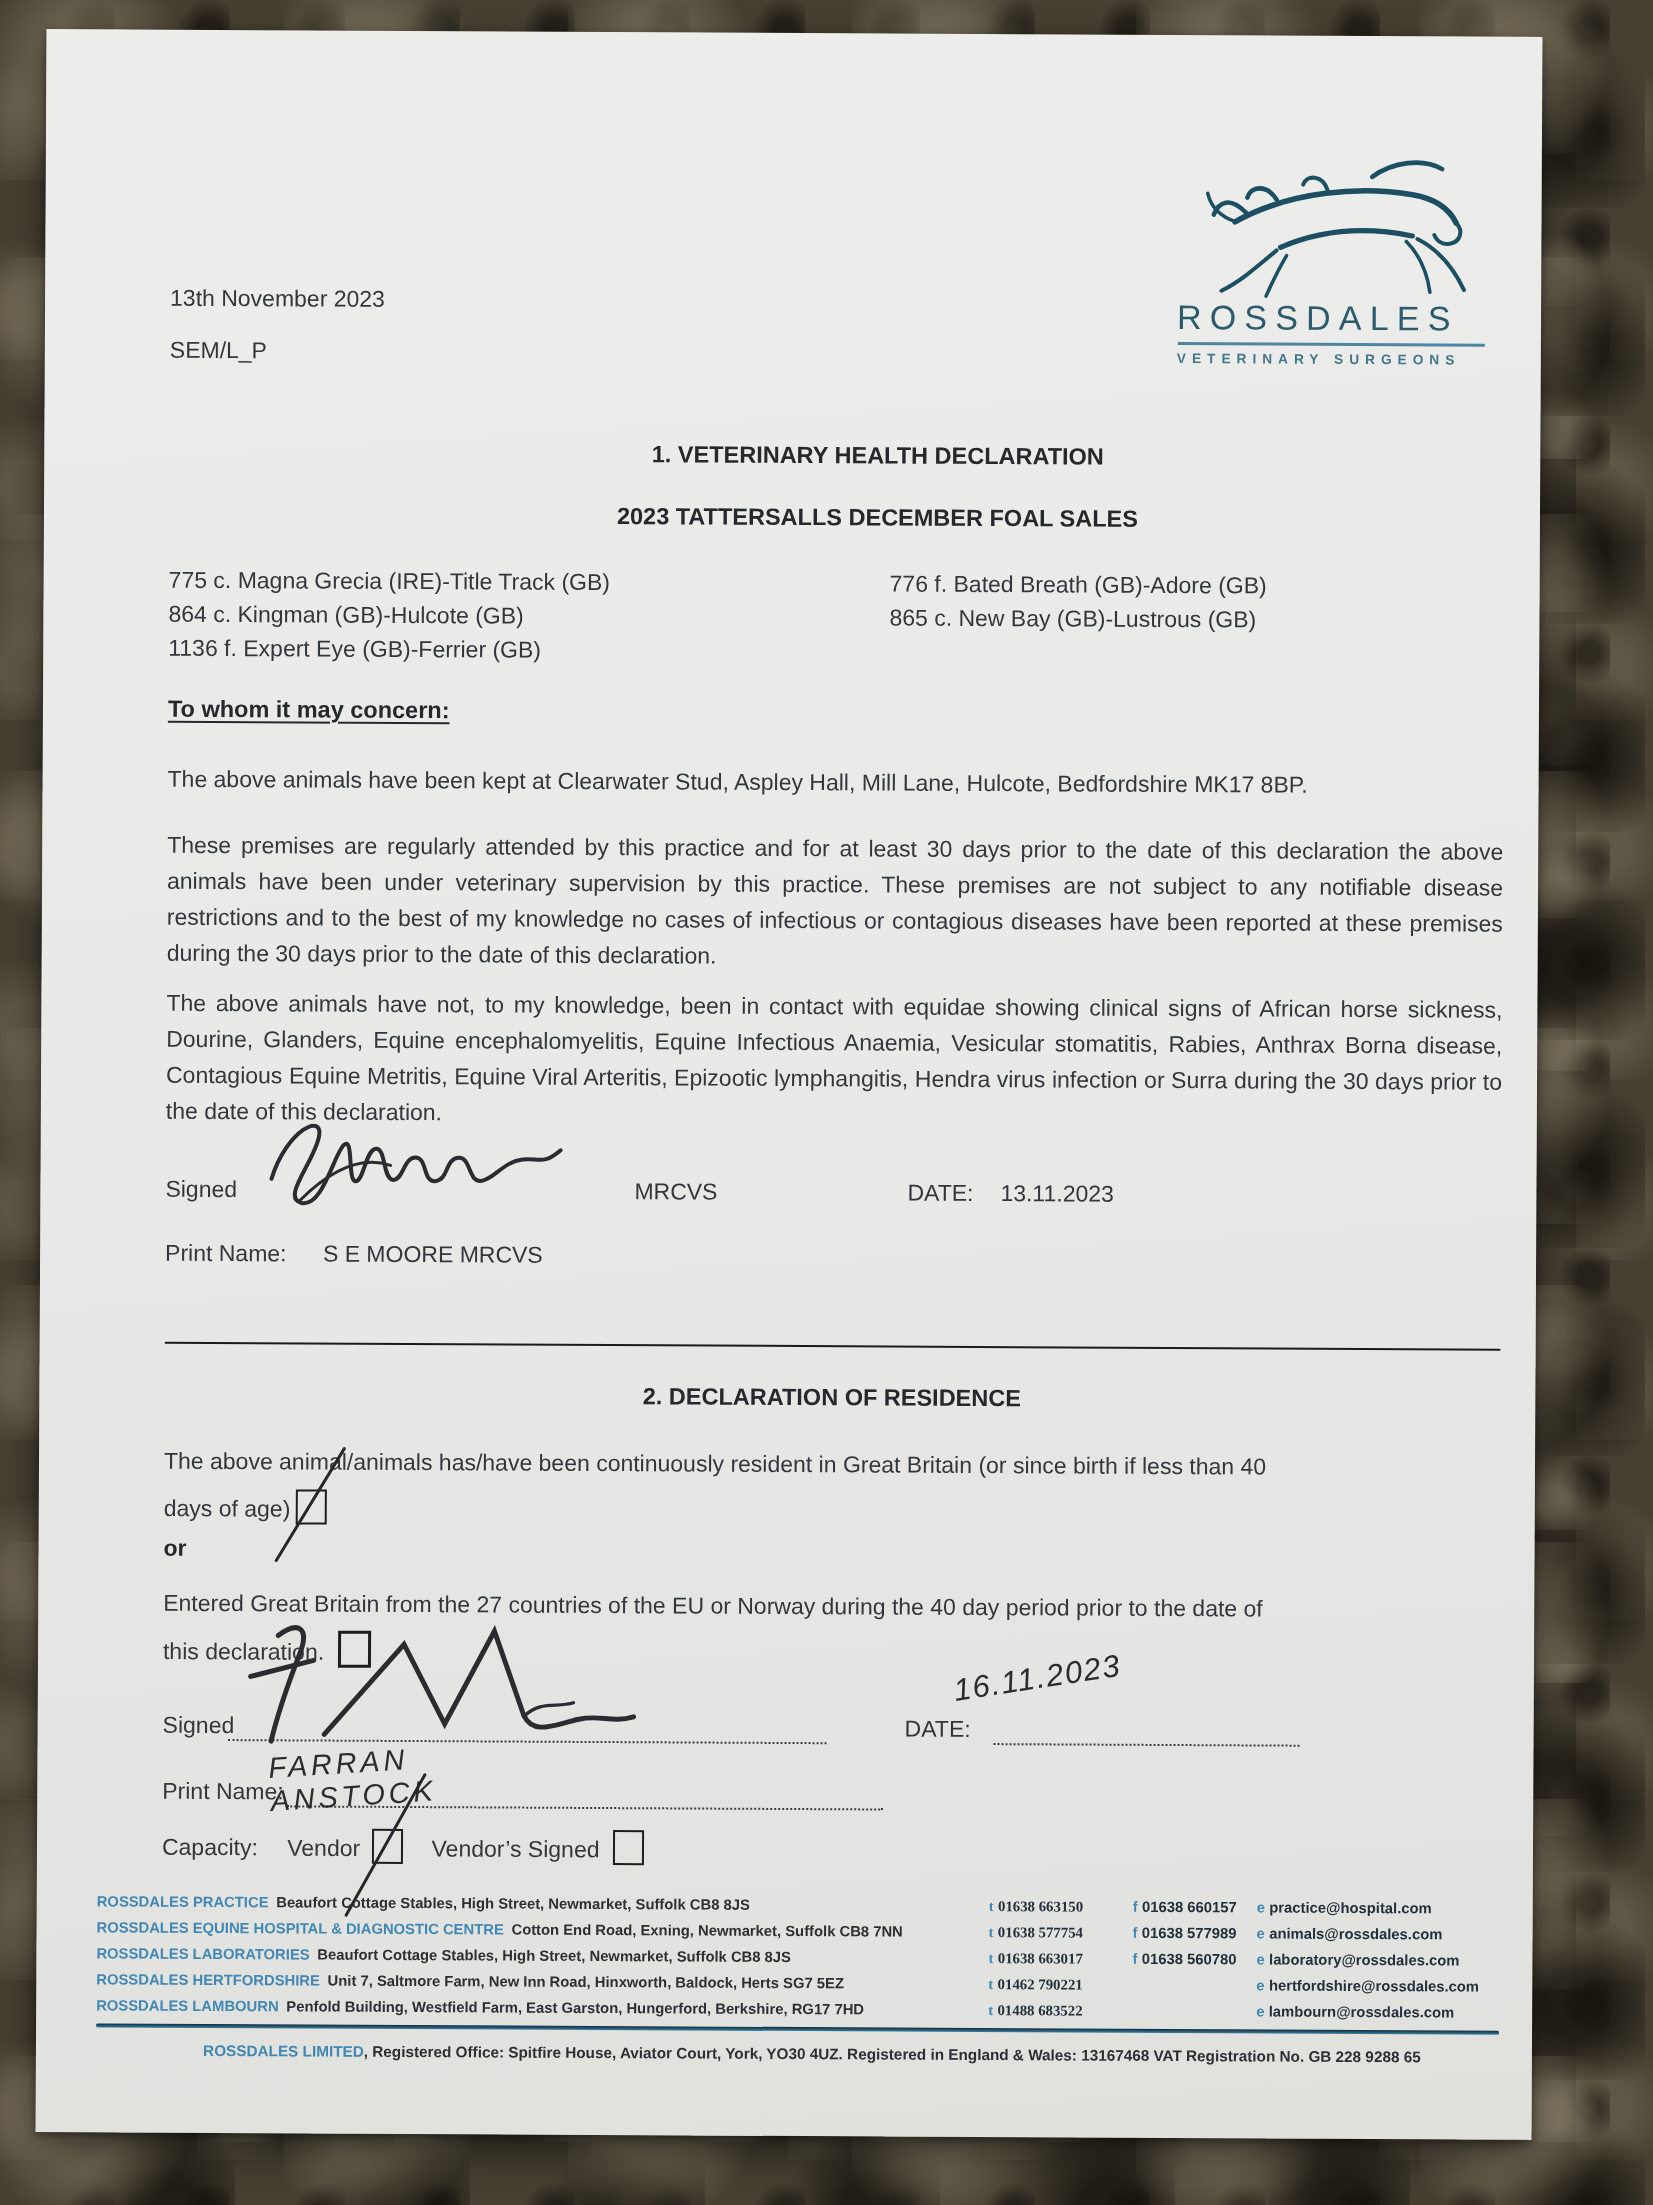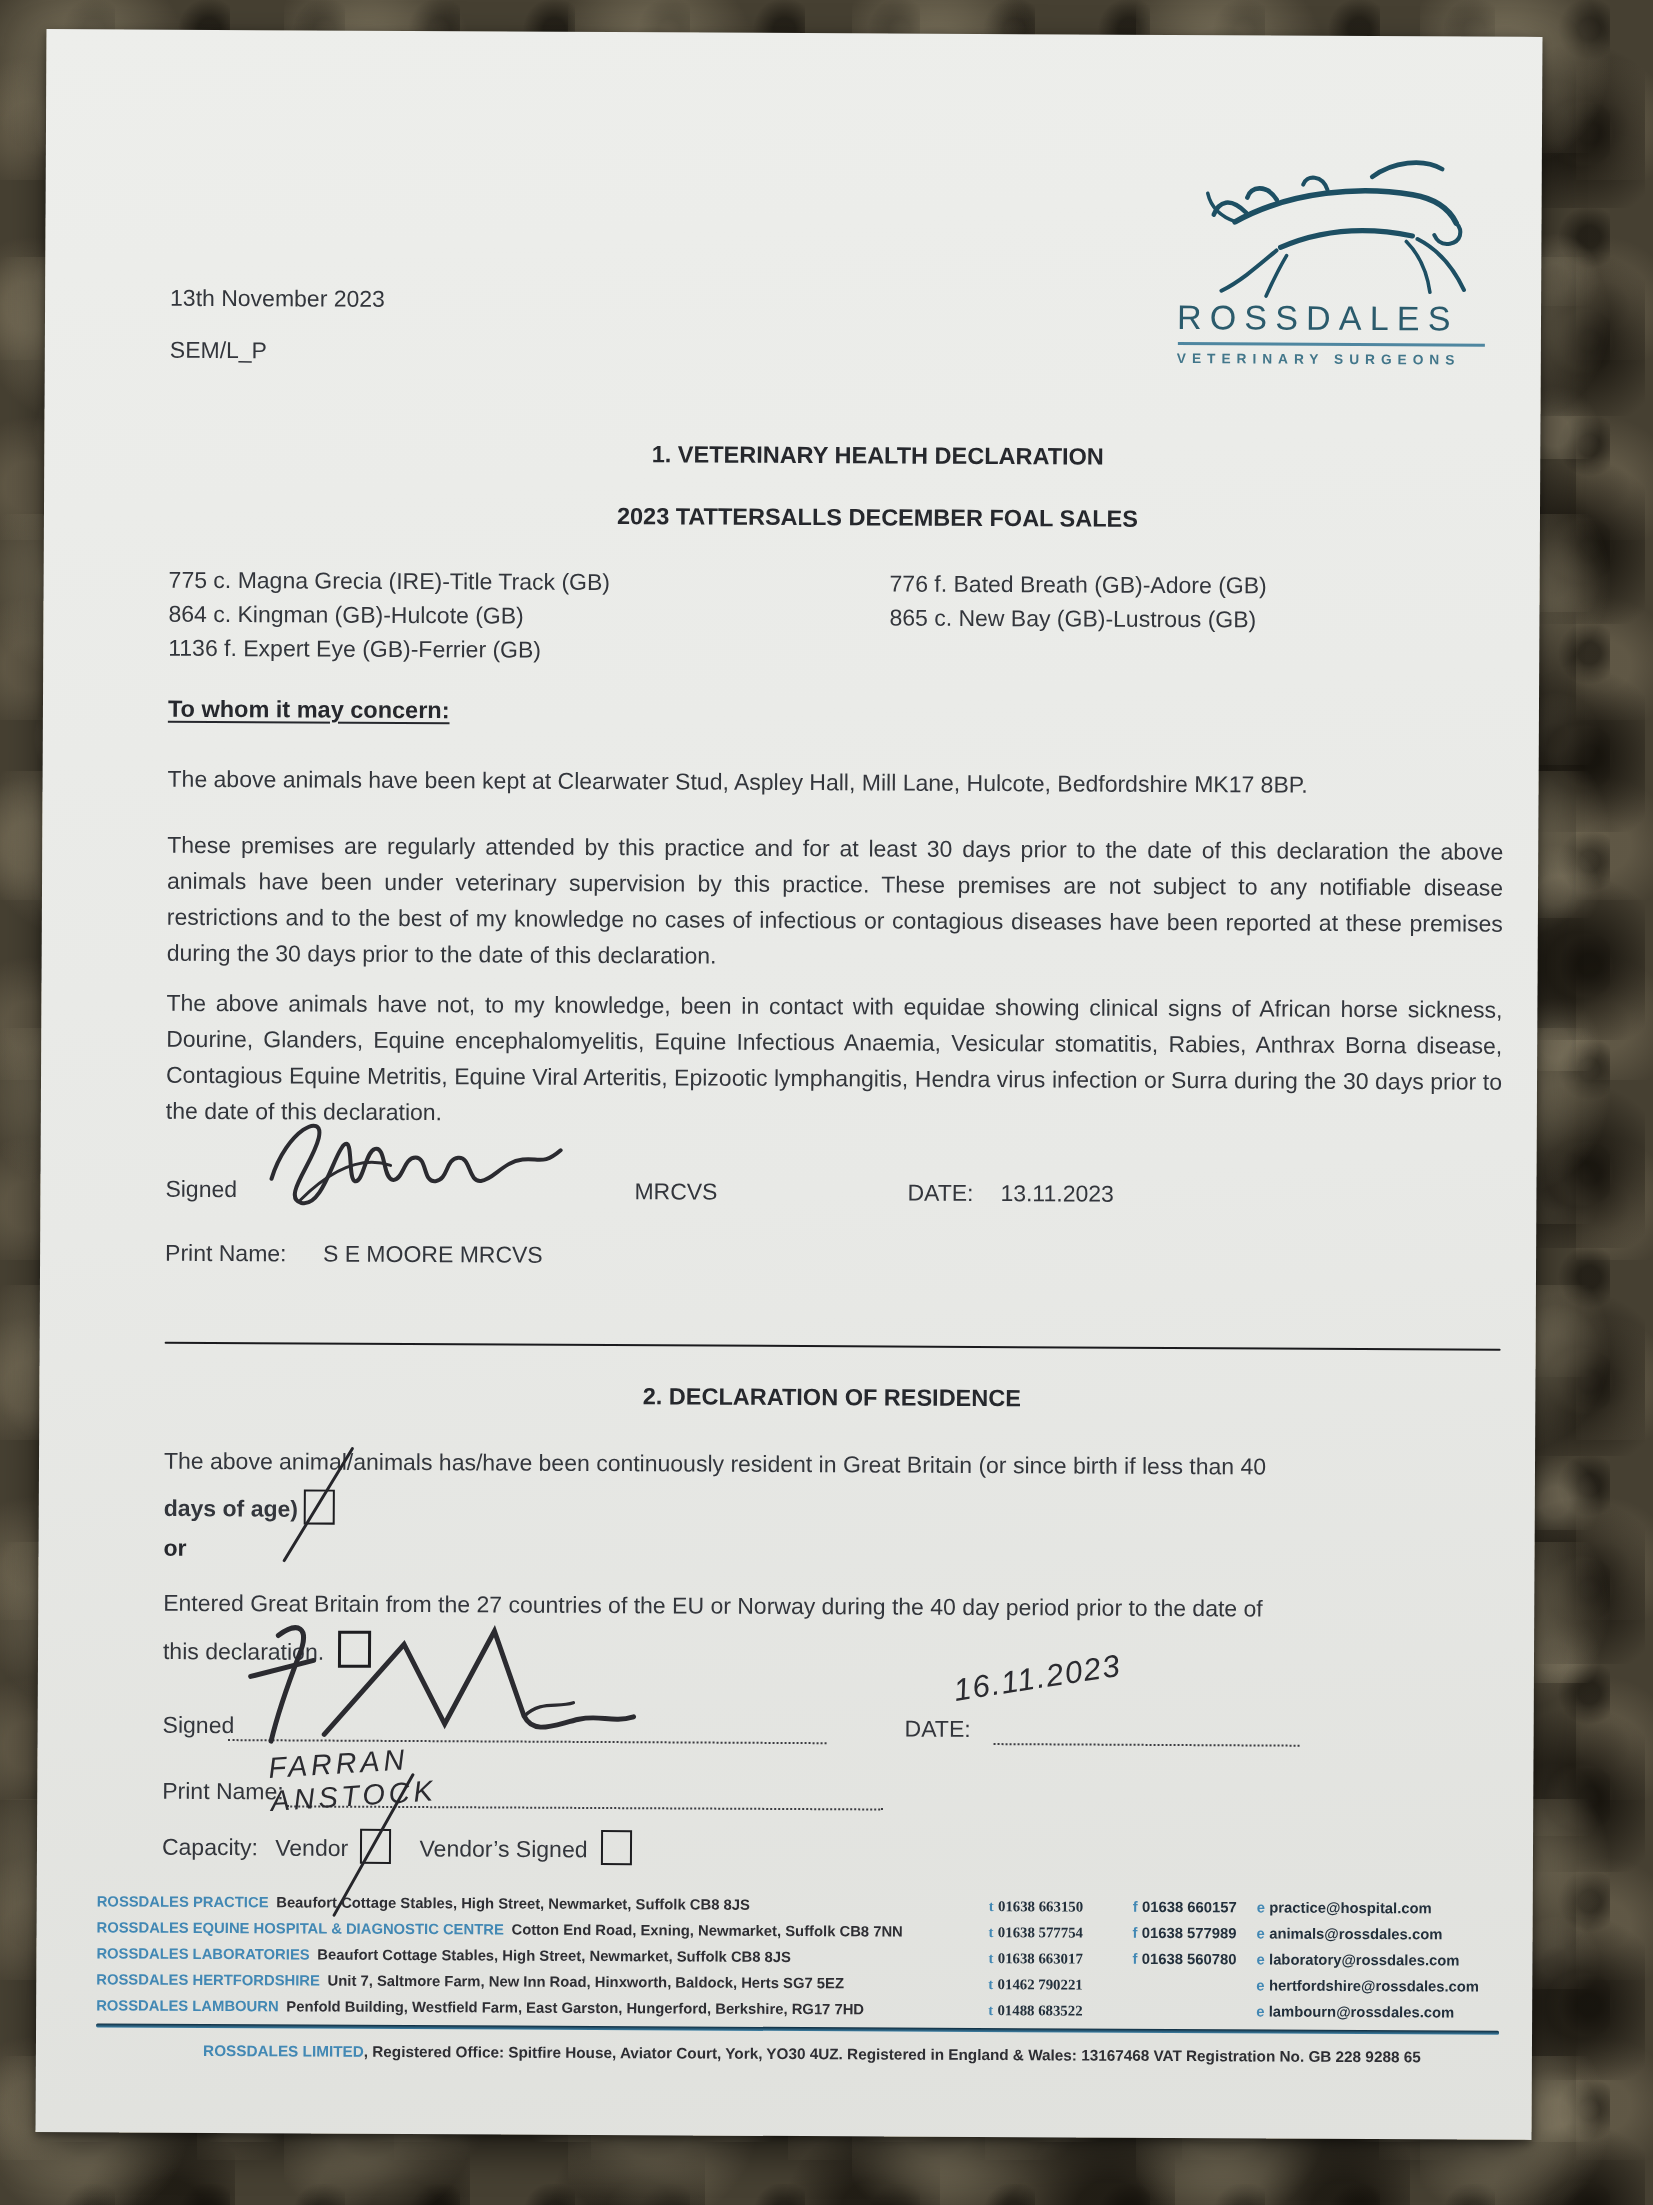--- a/index.html
+++ b/index.html
@@ -51,42 +51,42 @@
   .sigrow1{left:125px;top:1146px;width:1335px;height:33px;}
   .sigrow1 .mrcvs{left:469px;top:0;}
   .sigrow1 .dlab{left:742px;top:0;}
   .sigrow1 .dval{left:835px;top:0;}
   .sig1svg{left:75px;top:-82px;}
   .printrow1{left:125px;top:1210px;}
   .printrow1 .v{margin-left:30px;}
   .divider{left:125px;top:1312px;width:1336px;height:2.2px;background:#1b1b1e;border-radius:1.1px;}
   .sec2title{left:125px;top:1351px;width:1335px;text-align:center;font-size:23.5px;}
   .resline1{left:125px;top:1414px;width:1336px;line-height:35px;}
-  .resline2{left:125px;top:1459px;height:38px;font-weight:bold;}
+  .resline2{left:125px;top:1459px;height:38px;}
   .cbox{display:inline-block;position:relative;width:27px;height:31px;border:2.7px solid #1d1d20;vertical-align:-7.7px;margin-left:5.5px;}
   .cbox .slash{position:absolute;width:2.7px;background:#26262b;border-radius:1.6px;}
   .cb-res .slash{height:134px;left:11px;top:-54px;transform:rotate(31deg);}
   .orlabel{left:125px;top:1505px;}
   .entline1{left:125px;top:1556px;width:1336px;line-height:35px;}
   .entline2{left:125px;top:1600px;height:38px;}
   .cb-ent{border-width:3.3px;margin-left:14.2px;}
   .sigrow2{left:125px;top:1682px;width:1335px;height:33px;}
   .dots{position:absolute;border-bottom:2.2px dotted #3d3d42;height:27px;}
   .sigrow2 .d1{left:65px;width:599px;top:0;}
   .sigrow2 .dlab{left:742px;top:0;}
   .sigrow2 .d2{left:831px;width:306px;top:0;}
   .sig2svg{left:33px;top:-107px;}
   .hw{font-style:italic;color:#2b2b30;}
   .hwdate{left:790px;top:-56px;font-size:31px;transform:rotate(-9deg);letter-spacing:1.6px;}
   .printrow2{left:125px;top:1748px;height:33px;}
   .printrow2 .d3{left:125px;width:596px;top:0;}
   .hwname{left:107px;top:-32px;font-size:29px;letter-spacing:3.8px;transform:rotate(-4deg);}
   
   .capacity{left:125px;top:1798px;height:44px;}
-  .capacity .lbl{margin-right:11px;}
+  .capacity .lbl{margin-right:23px;}
   .cb-vendor{margin-left:12px;margin-right:22px;}
   .cb-vendor .slash{height:164px;left:9.8px;top:-68px;transform:rotate(29deg);}
   .cb-agent{margin-left:13px;}
   
   .footer{left:60px;top:1864px;width:1403px;font-size:14.8px;font-weight:bold;}
   .f-row{position:relative;height:26px;white-space:nowrap;}
   .f-label{color:#4288b4;margin-right:7.7px;}
   .f-addr{color:#2e2e33;}
   .f-tel{position:absolute;left:892px;top:0;color:#23303c;font-family:Liberation Serif, serif;}
   .f-fax{position:absolute;left:1026px;top:0;color:#23303c;margin-left:10px;}

